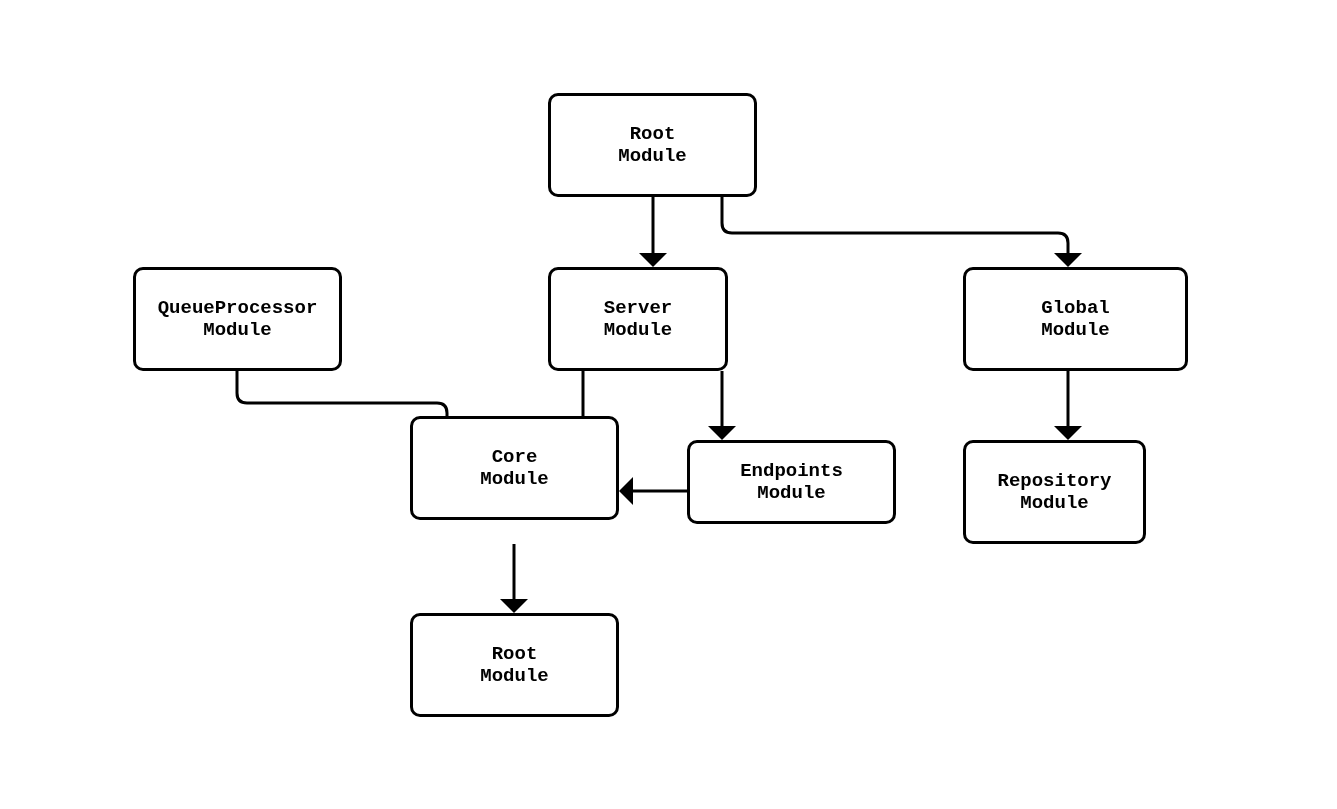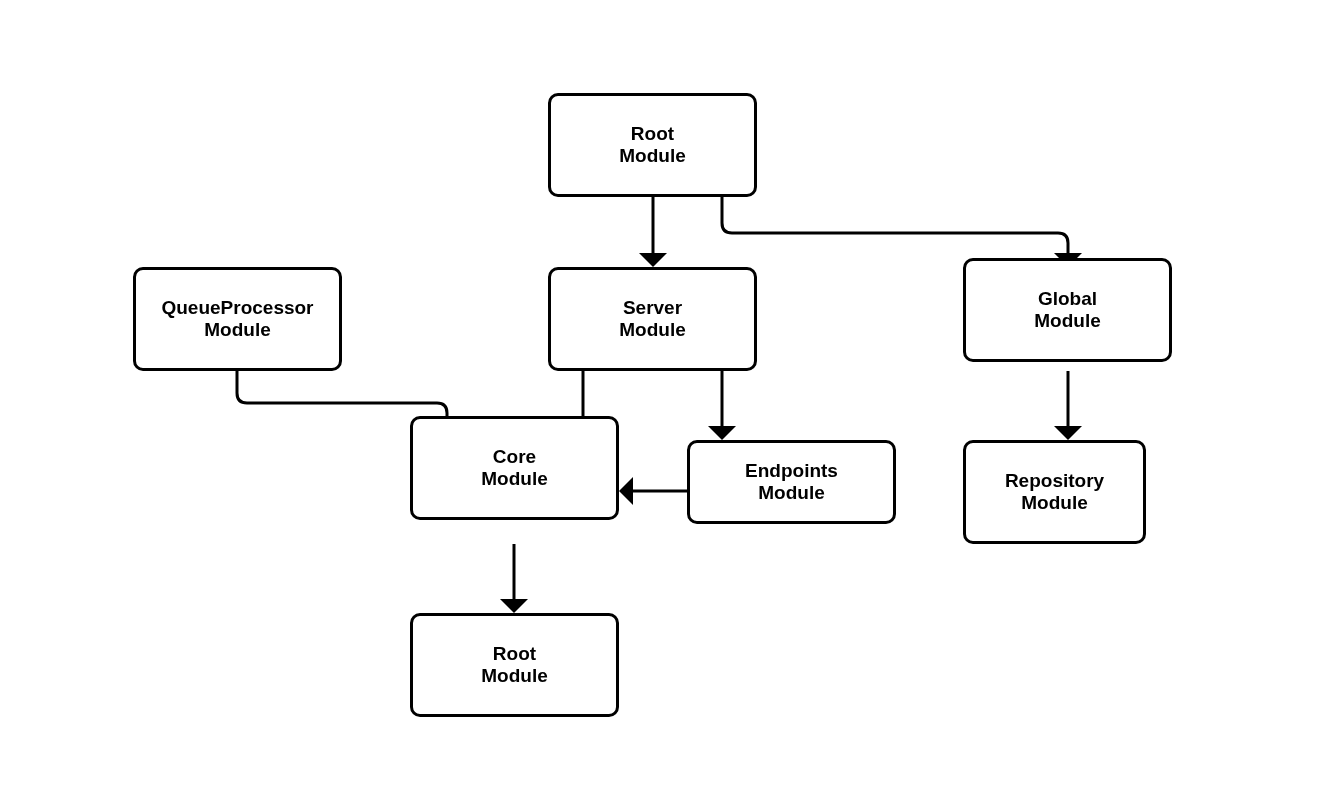--- a/index.html
+++ b/index.html
@@ -6,21 +6,21 @@
     margin: 0;
     padding: 0;
     background: #ffffff;
   }
   #canvas {
     position: relative;
     width: 1337px;
     height: 809px;
     background: #ffffff;
     overflow: hidden;
-    font-family: Liberation Sans, sans-serif;
+    font-family: Liberation Mono, monospace;
   }
   #edges-layer {
     position: absolute;
     left: 0;
     top: 0;
     width: 1337px;
     height: 809px;
   }
   .edge {
     fill: none;
@@ -76,25 +76,25 @@
   </svg>
   <div id="nodes-layer">
       <div class="node" style="left: 548px; top: 93px; width: 209px; height: 104px;">
         <span class="label">Root
 Module</span>
       </div>
       <div class="node" style="left: 133px; top: 267px; width: 209px; height: 104px;">
         <span class="label">QueueProcessor
 Module</span>
       </div>
-      <div class="node" style="left: 548px; top: 267px; width: 209px; height: 104px;">
+      <div class="node" style="left: 548px; top: 267px; width: 180px; height: 104px;">
         <span class="label">Server
 Module</span>
       </div>
-      <div class="node" style="left: 963px; top: 258px; width: 209px; height: 104px;">
+      <div class="node" style="left: 963px; top: 267px; width: 225px; height: 104px;">
         <span class="label">Global
 Module</span>
       </div>
       <div class="node" style="left: 410px; top: 416px; width: 209px; height: 104px;">
         <span class="label">Core
 Module</span>
       </div>
       <div class="node" style="left: 687px; top: 440px; width: 209px; height: 84px;">
         <span class="label">Endpoints
 Module</span>

